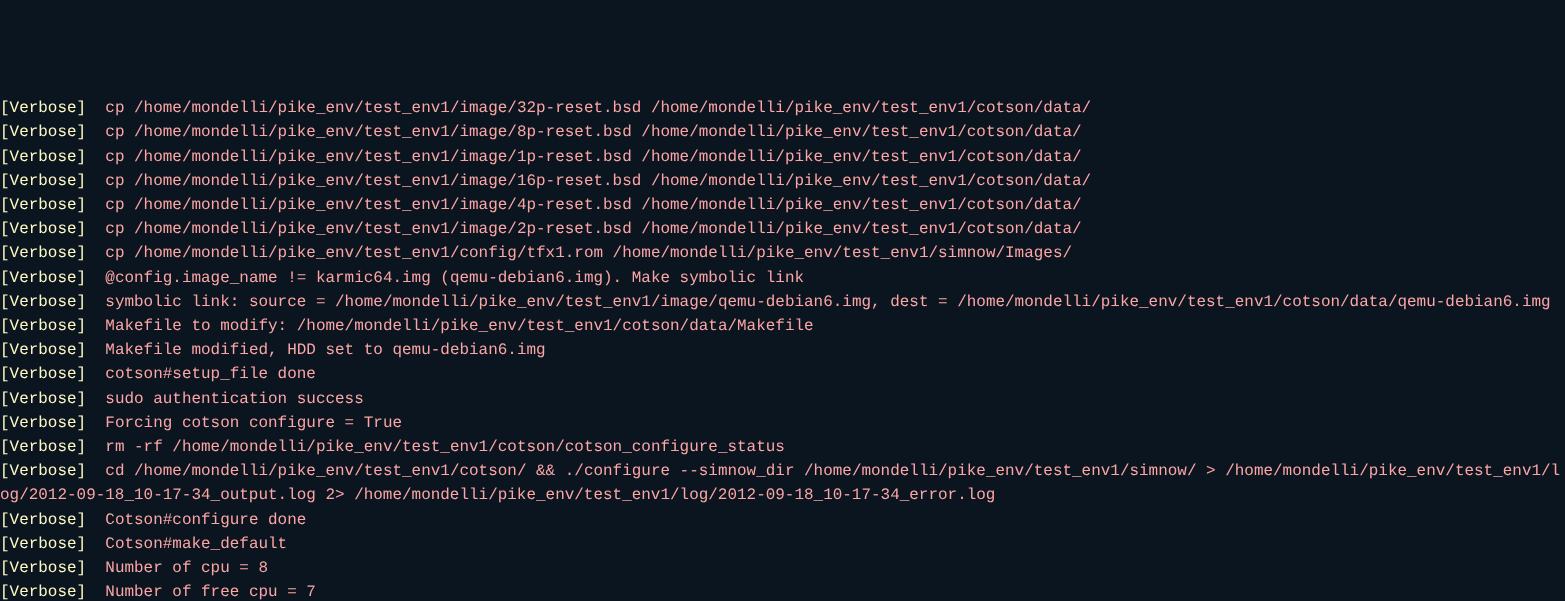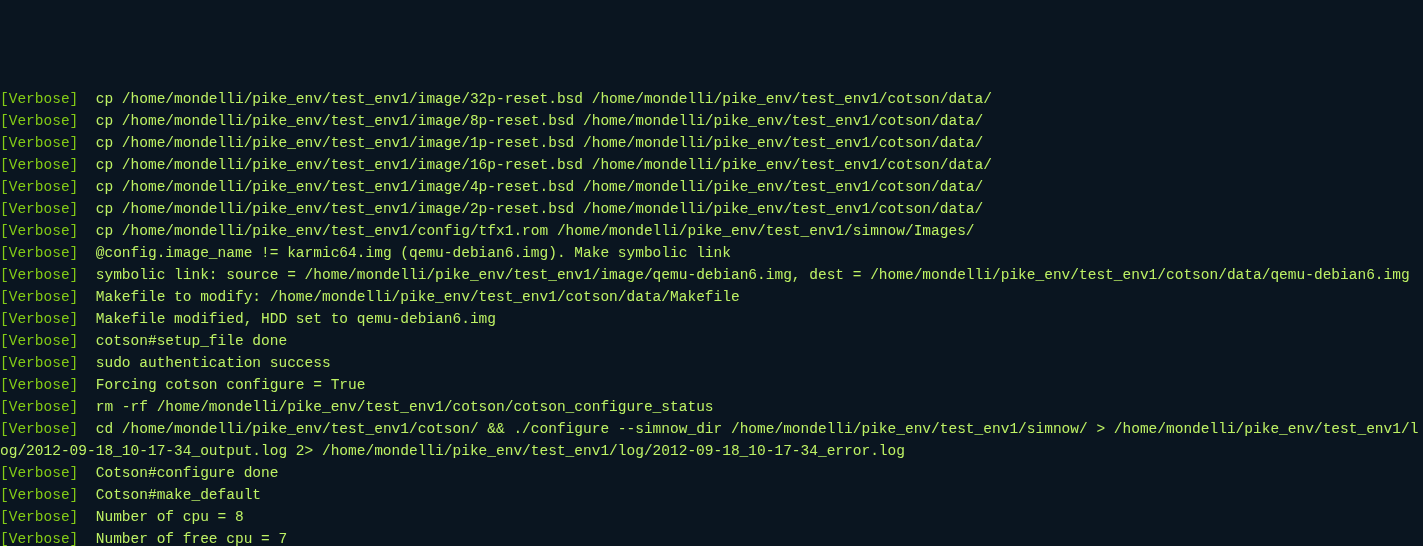--- a/index.html
+++ b/index.html
@@ -19,24 +19,24 @@
       width: 1423px;
       overflow: hidden;
     }
     .terminal {
       width: 100%;
     }
     .line {
       display: block;
     }
     .verbose-tag {
-      color: #84cc16;
+      color: #fef9c3;
     }
     .content {
-      color: #bef264;
+      color: #fca5a5;
     }
   </style>
 </head>
 <body>
 
 
 
 <div class="terminal"><span class="line"><span class="verbose-tag">[Verbose]</span><span class="content">  cp /home/mondelli/pike_env/test_env1/image/32p-reset.bsd /home/mondelli/pike_env/test_env1/cotson/data/</span></span><span class="line"><span class="verbose-tag">[Verbose]</span><span class="content">  cp /home/mondelli/pike_env/test_env1/image/8p-reset.bsd /home/mondelli/pike_env/test_env1/cotson/data/</span></span><span class="line"><span class="verbose-tag">[Verbose]</span><span class="content">  cp /home/mondelli/pike_env/test_env1/image/1p-reset.bsd /home/mondelli/pike_env/test_env1/cotson/data/</span></span><span class="line"><span class="verbose-tag">[Verbose]</span><span class="content">  cp /home/mondelli/pike_env/test_env1/image/16p-reset.bsd /home/mondelli/pike_env/test_env1/cotson/data/</span></span><span class="line"><span class="verbose-tag">[Verbose]</span><span class="content">  cp /home/mondelli/pike_env/test_env1/image/4p-reset.bsd /home/mondelli/pike_env/test_env1/cotson/data/</span></span><span class="line"><span class="verbose-tag">[Verbose]</span><span class="content">  cp /home/mondelli/pike_env/test_env1/image/2p-reset.bsd /home/mondelli/pike_env/test_env1/cotson/data/</span></span><span class="line"><span class="verbose-tag">[Verbose]</span><span class="content">  cp /home/mondelli/pike_env/test_env1/config/tfx1.rom /home/mondelli/pike_env/test_env1/simnow/Images/</span></span><span class="line"><span class="verbose-tag">[Verbose]</span><span class="content">  @config.image_name != karmic64.img (qemu-debian6.img). Make symbolic link</span></span><span class="line"><span class="verbose-tag">[Verbose]</span><span class="content">  symbolic link: source = /home/mondelli/pike_env/test_env1/image/qemu-debian6.img, dest = /home/mondelli/pike_env/test_env1/cotson/data/qemu-debian6.img</span></span><span class="line"><span class="verbose-tag">[Verbose]</span><span class="content">  Makefile to modify: /home/mondelli/pike_env/test_env1/cotson/data/Makefile</span></span><span class="line"><span class="verbose-tag">[Verbose]</span><span class="content">  Makefile modified, HDD set to qemu-debian6.img</span></span><span class="line"><span class="verbose-tag">[Verbose]</span><span class="content">  cotson#setup_file done</span></span><span class="line"><span class="verbose-tag">[Verbose]</span><span class="content">  sudo authentication success</span></span><span class="line"><span class="verbose-tag">[Verbose]</span><span class="content">  Forcing cotson configure = True</span></span><span class="line"><span class="verbose-tag">[Verbose]</span><span class="content">  rm -rf /home/mondelli/pike_env/test_env1/cotson/cotson_configure_status</span></span><span class="line"><span class="verbose-tag">[Verbose]</span><span class="content">  cd /home/mondelli/pike_env/test_env1/cotson/ &amp;&amp; ./configure --simnow_dir /home/mondelli/pike_env/test_env1/simnow/ &gt; /home/mondelli/pike_env/test_env1/log/2012-09-18_10-17-34_output.log 2&gt; /home/mondelli/pike_env/test_env1/log/2012-09-18_10-17-34_error.log</span></span><span class="line"><span class="verbose-tag">[Verbose]</span><span class="content">  Cotson#configure done</span></span><span class="line"><span class="verbose-tag">[Verbose]</span><span class="content">  Cotson#make_default</span></span><span class="line"><span class="verbose-tag">[Verbose]</span><span class="content">  Number of cpu = 8</span></span><span class="line"><span class="verbose-tag">[Verbose]</span><span class="content">  Number of free cpu = 7</span></span></div>
 
 

